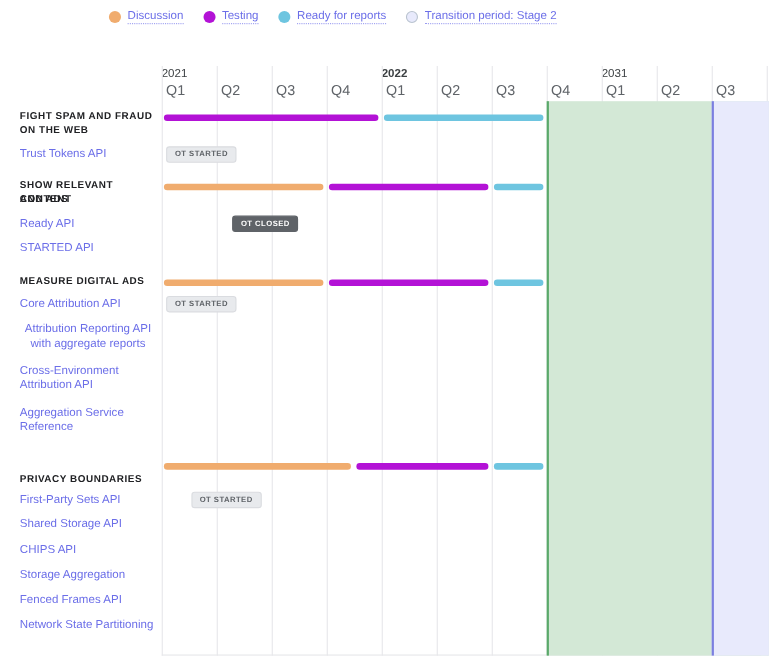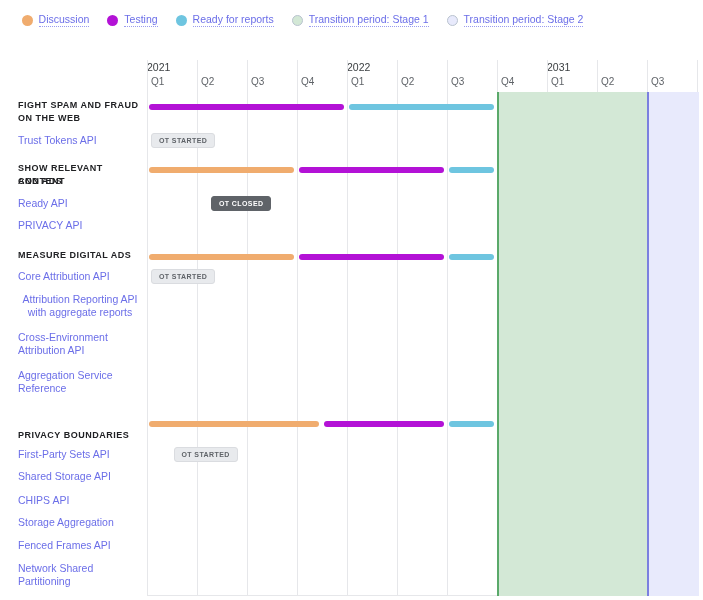--- a/index.html
+++ b/index.html
@@ -8,21 +8,21 @@
     background:#ffffff;
     font-family:"Liberation Sans", sans-serif;
     color:#3c4043;
     overflow:hidden;
   }
   #root{position:relative;width:703px;height:600px;}
 
   
   #legend{
     position:absolute;left:0;top:8px;width:605px;height:24px;
-    display:flex;align-items:center;justify-content:center;gap:18px;
+    display:flex;align-items:flex-start;justify-content:center;gap:18px;
   }
   .legend-item{display:flex;align-items:center;gap:6px;}
   .legend-dot{
     width:11px;height:11px;border-radius:50%;display:block;flex:none;
   }
   .legend-label{
     font-size:10.5px;color:#6b6ee8;
     border-bottom:1px dotted #9a9cf0;
     line-height:13px;white-space:nowrap;
   }
@@ -41,21 +41,21 @@
   }
 
   
   #header-years{position:absolute;left:147px;top:60px;width:545px;height:16px;}
   .year-label{
     position:absolute;top:0;font-size:10.5px;color:#3c4043;
     padding-left:0;line-height:14px;
   }
   #header-quarters{position:absolute;left:147px;top:75px;width:545px;height:16px;}
   .quarter-label{
-    position:absolute;top:0;font-size:10px;color:#5f6368;
+    position:absolute;top:0;font-size:13px;color:#5f6368;
     padding-left:4px;line-height:14px;
   }
 
   
   .region{position:absolute;top:32px;height:504px;}
   .region.stage1{background:#d3e8d6;border-left:2px solid #5aa96a;}
   .region.stage2{background:#e8eafc;border-left:2px solid #7b7fe0;}
 
   
   #labels{position:absolute;left:0;top:60px;width:147px;height:536px;}
@@ -94,32 +94,28 @@
       </div>
       <div class="legend-item">
         <span class="legend-dot" style="background: rgb(179, 18, 214);"></span>
         <span class="legend-label">Testing</span>
       </div>
       <div class="legend-item">
         <span class="legend-dot" style="background: rgb(110, 197, 224);"></span>
         <span class="legend-label">Ready for reports</span>
       </div>
       <div class="legend-item">
-        <span class="legend-dot" style="background: rgb(211, 232, 214); border: 1px solid rgb(185, 195, 207); width: 9px; height: 9px;"></span>
-        <span class="legend-label">Transition period: Stage 1</span>
-      </div>
-      <div class="legend-item">
         <span class="legend-dot" style="background: rgb(232, 234, 252); border: 1px solid rgb(185, 195, 207); width: 9px; height: 9px;"></span>
         <span class="legend-label">Transition period: Stage 2</span>
       </div>
     </div>
 
   <div id="header-years">
       <div class="year-label" style="left: 0px;">2021</div>
-      <div class="year-label" style="left: 200px;">2022</div>
+      <div class="year-label" style="left: 200px; font-weight: bold;">2022</div>
       <div class="year-label" style="left: 400px;">2031</div>
     </div>
   <div id="header-quarters">
       <div class="quarter-label" style="left: 0px;">Q1</div>
       <div class="quarter-label" style="left: 50px;">Q2</div>
       <div class="quarter-label" style="left: 100px;">Q3</div>
       <div class="quarter-label" style="left: 150px;">Q4</div>
       <div class="quarter-label" style="left: 200px;">Q1</div>
       <div class="quarter-label" style="left: 250px;">Q2</div>
       <div class="quarter-label" style="left: 300px;">Q3</div>
@@ -164,28 +160,28 @@
       <div class="badge started" style="left: 26.5px; top: 387px;">OT STARTED</div>
     </div>
 
   <div id="labels">
       <div class="section-title" style="top: 39px;">FIGHT SPAM AND FRAUD</div>
       <div class="section-title" style="top: 52px;">ON THE WEB</div>
       <div class="api-link" style="top: 74px;">Trust Tokens API</div>
       <div class="section-title" style="top: 102px;">SHOW RELEVANT CONTENT</div>
       <div class="section-title" style="top: 115px;">AND ADS</div>
       <div class="api-link" style="top: 137px;">Ready API</div>
-      <div class="api-link" style="top: 159px;">PRIVACY API</div>
+      <div class="api-link" style="top: 159px;">STARTED API</div>
       <div class="section-title" style="top: 189px;">MEASURE DIGITAL ADS</div>
       <div class="api-link" style="top: 210px;">Core Attribution API</div>
       <div class="api-link" style="top: 233px; text-align: center;">Attribution Reporting API with aggregate reports</div>
       <div class="api-link" style="top: 271px;">Cross-Environment Attribution API</div>
       <div class="api-link" style="top: 309px;">Aggregation Service Reference</div>
       <div class="section-title" style="top: 369px;">PRIVACY BOUNDARIES</div>
       <div class="api-link" style="top: 388px;">First-Party Sets API</div>
       <div class="api-link" style="top: 410px;">Shared Storage API</div>
       <div class="api-link" style="top: 434px;">CHIPS API</div>
       <div class="api-link" style="top: 456px;">Storage Aggregation</div>
       <div class="api-link" style="top: 479px;">Fenced Frames API</div>
-      <div class="api-link" style="top: 502px;">Network Shared Partitioning</div>
+      <div class="api-link" style="top: 502px;">Network State Partitioning</div>
     </div>
 
 </div>
 
 </body></html>

